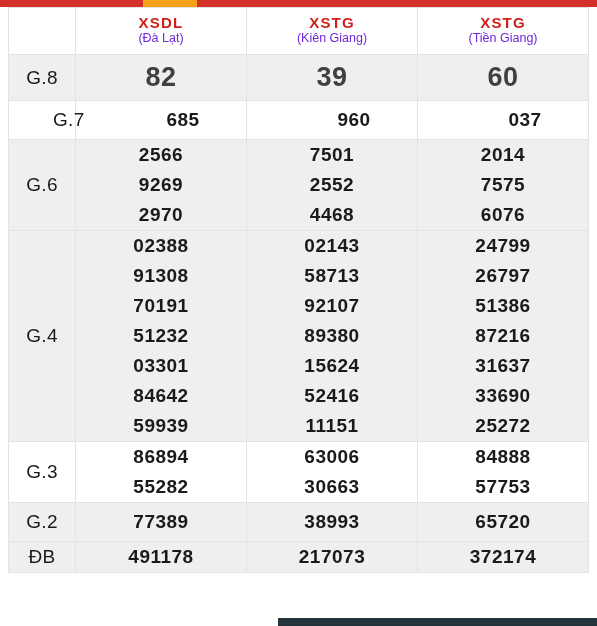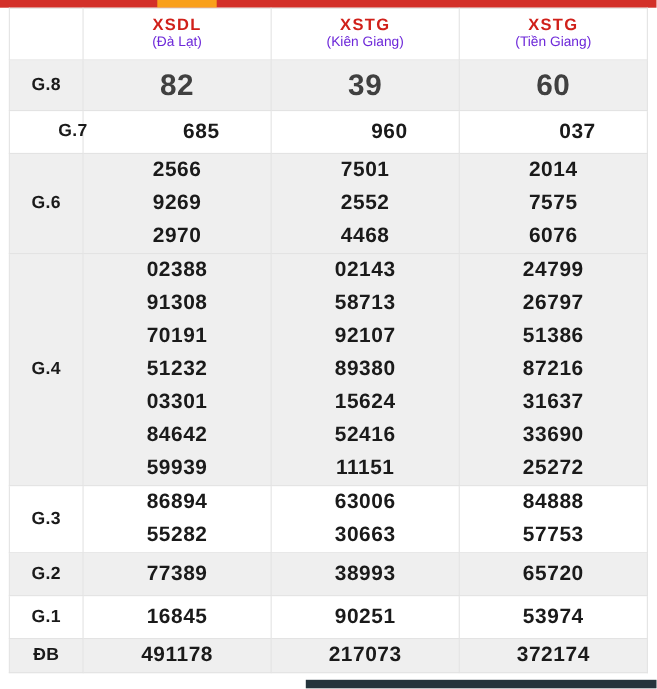--- a/index.html
+++ b/index.html
@@ -80,24 +80,23 @@
     line-height: 15px;
   }
   th.head-blank { background: #ffffff; }
 
   
   tr.stripe td { background: #efefef; }
   tr.plain  td { background: #ffffff; }
 
   
   td.prize-label {
-    font-size: 16px;
+    font-size: 19px;
     color: #333333;
     letter-spacing: 0.3px;
-    font-weight: bold;
   }
 
   
   td.prize-value {
     font-size: 19px;
     font-weight: bold;
     color: #141414;
     letter-spacing: 0.5px;
   }
   td.prize-value .num {
@@ -253,32 +252,20 @@
           <td class="prize-value">
             <span class="num">77389</span>
           </td>
           <td class="prize-value">
             <span class="num">38993</span>
           </td>
           <td class="prize-value">
             <span class="num">65720</span>
           </td>
         </tr>
-        <tr class="plain row-g1">
-          <td class="prize-label">G.1</td>
-          <td class="prize-value">
-            <span class="num">16845</span>
-          </td>
-          <td class="prize-value">
-            <span class="num">90251</span>
-          </td>
-          <td class="prize-value">
-            <span class="num">53974</span>
-          </td>
-        </tr>
         <tr class="stripe row-đb">
           <td class="prize-label">ĐB</td>
           <td class="prize-value">
             <span class="num">491178</span>
           </td>
           <td class="prize-value">
             <span class="num">217073</span>
           </td>
           <td class="prize-value">
             <span class="num">372174</span>

